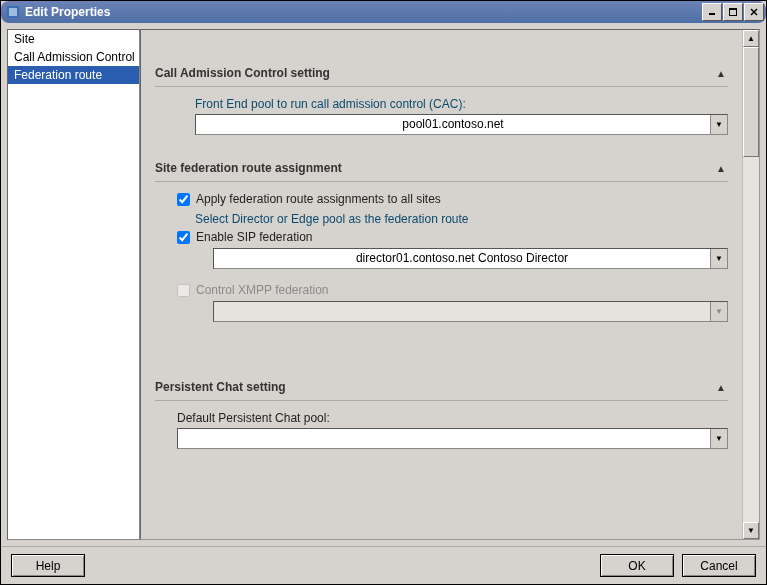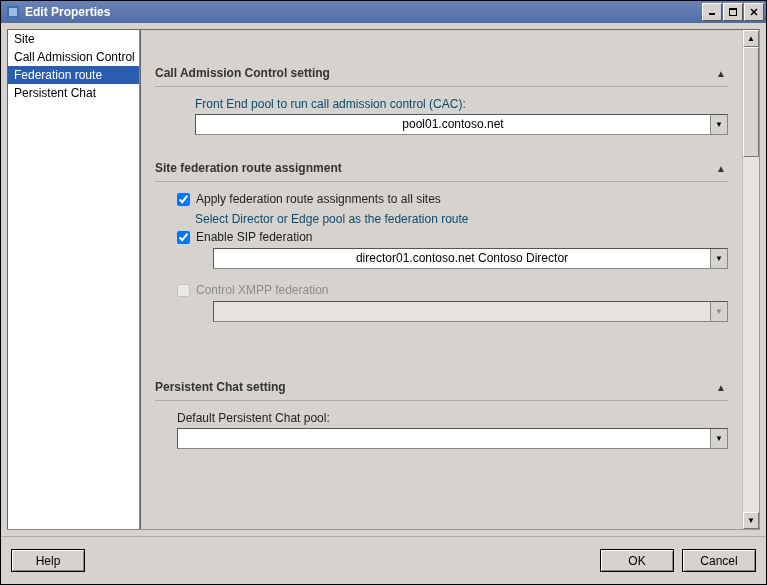--- a/index.html
+++ b/index.html
@@ -21,20 +21,21 @@
   
   .titlebar {
     height: 22px;
     background: linear-gradient(#6b83b6, #4e6ea6);
     color: #fff;
     display: flex;
     align-items: center;
     padding: 0 2px 0 4px;
     font-weight: bold;
     font-size: 12px;
+    border-radius: 8px;
   }
   .title-icon {
     width: 16px; height: 16px;
     margin-right: 4px;
     display: inline-flex;
     align-items: center; justify-content: center;
   }
   .title-text { flex: 1; }
   .win-btns { display: flex; gap: 1px; }
   .win-btn {
@@ -180,21 +181,21 @@
     font-size: 8px; color: #000;
   }
   .select.disabled .sel-btn { color: #888; }
 
   .indent1 { margin-left: 18px; }
 
   .spacer { height: 48px; }
 
   
   .footer {
-    height: 48px;
+    height: 38px;
     border-top: 1px solid #aaa;
     display: flex;
     align-items: center;
     padding: 11px 10px;
     gap: 8px;
   }
   .footer .spacer-flex { flex: 1; }
   .btn {
     min-width: 74px;
     height: 23px;
@@ -240,21 +241,20 @@
       </div>
     </div>
   </div>
 
   <div class="body">
 
     <div class="sidebar">
       <div class="sidebar-item">Site</div>
       <div class="sidebar-item">Call Admission Control</div>
       <div class="sidebar-item selected">Federation route</div>
-      <div class="sidebar-item">Persistent Chat</div>
     </div>
 
     <div class="main-wrap">
       <div class="main">
 
         <div class="section-header">
           <span class="section-title">Call Admission Control setting</span>
           <span class="arrow">▲</span>
         </div>
         <hr class="section-rule">

